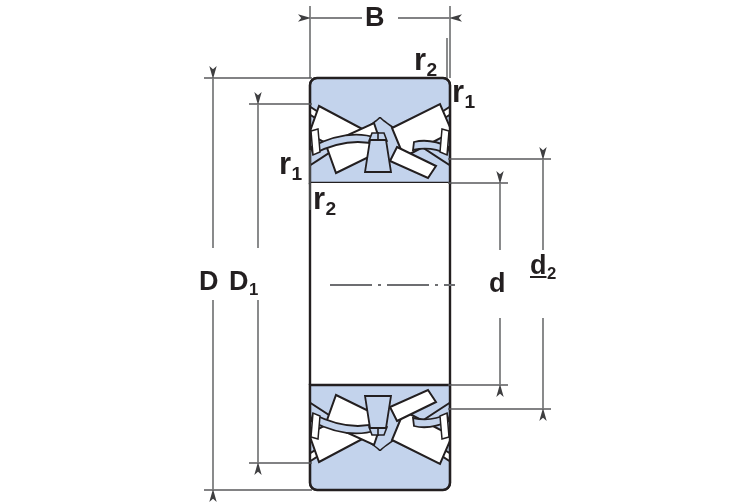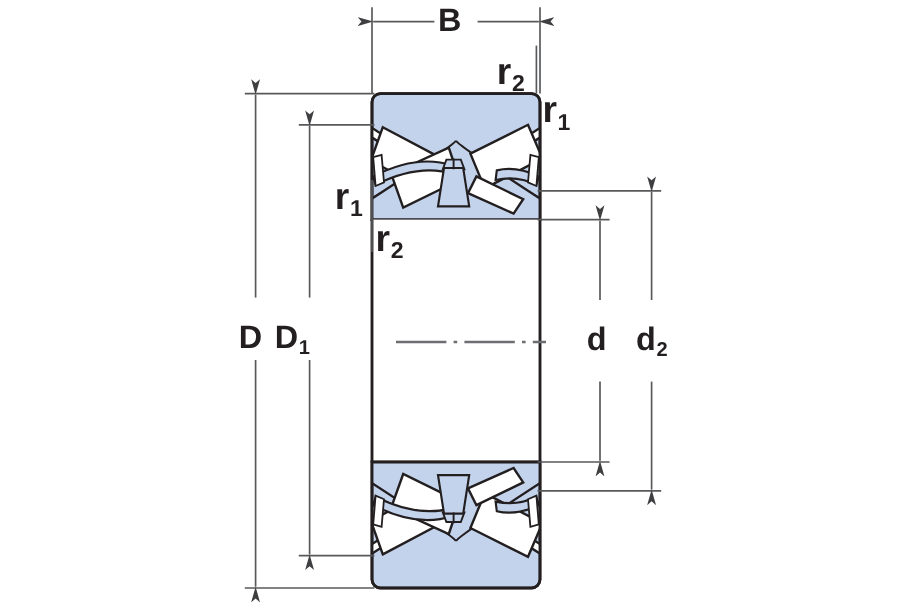--- a/index.html
+++ b/index.html
@@ -196,21 +196,21 @@
   </svg>
 
   <div class="dim-label lbl-big" style="left:365px; top:4px;"><span>B</span></div>
 
   <div class="dim-label lbl-big" style="left:199px; top:268px;"><span>D</span></div>
 
   <div class="dim-label lbl-big" style="left:229px; top:268px;"><span>D</span><span class="sub">1</span></div>
 
   <div class="dim-label lbl-big" style="left:489px; top:270px;"><span>d</span></div>
 
-  <div class="dim-label lbl-big" style="left:530px; top:270px;"><span>d</span><span class="sub">2</span></div>
+  <div class="dim-label lbl-big" style="left:530px; top:252px;text-decoration:underline;"><span>d</span><span class="sub">2</span></div>
 
   <div class="dim-label lbl-small" style="left:414px; top:44px;"><span>r</span><span class="sub">2</span></div>
 
   <div class="dim-label lbl-small" style="left:452px; top:76px;"><span>r</span><span class="sub">1</span></div>
 
   <div class="dim-label lbl-small" style="left:279px; top:148px;"><span>r</span><span class="sub">1</span></div>
 
   <div class="dim-label lbl-small" style="left:313px; top:183px;"><span>r</span><span class="sub">2</span></div>
 
 </div>

